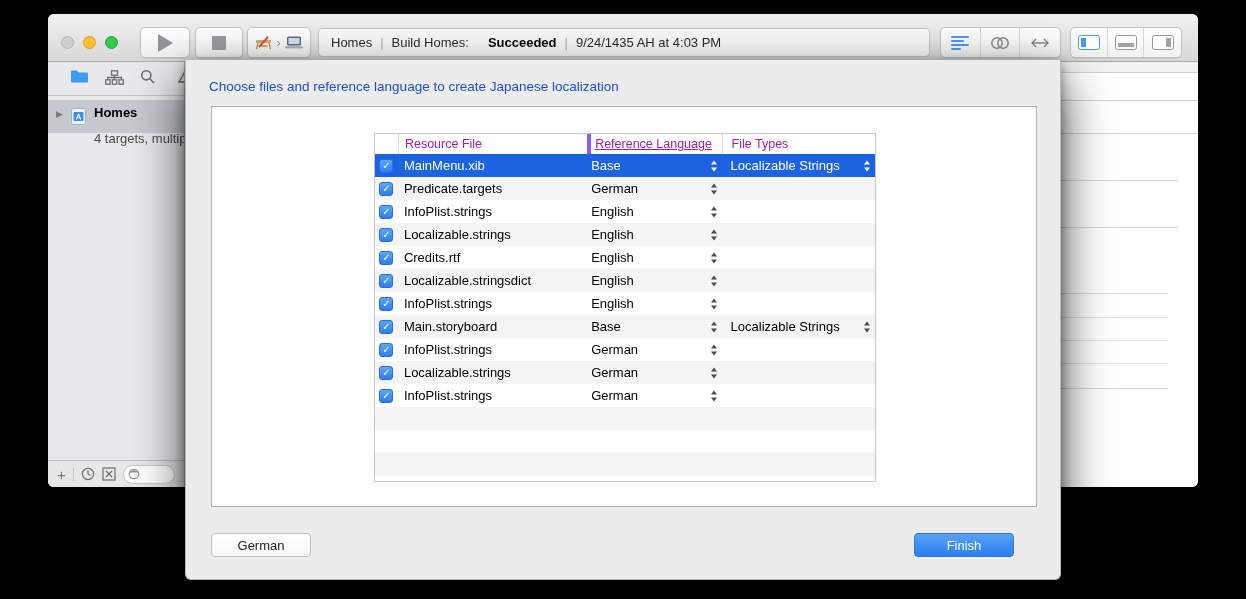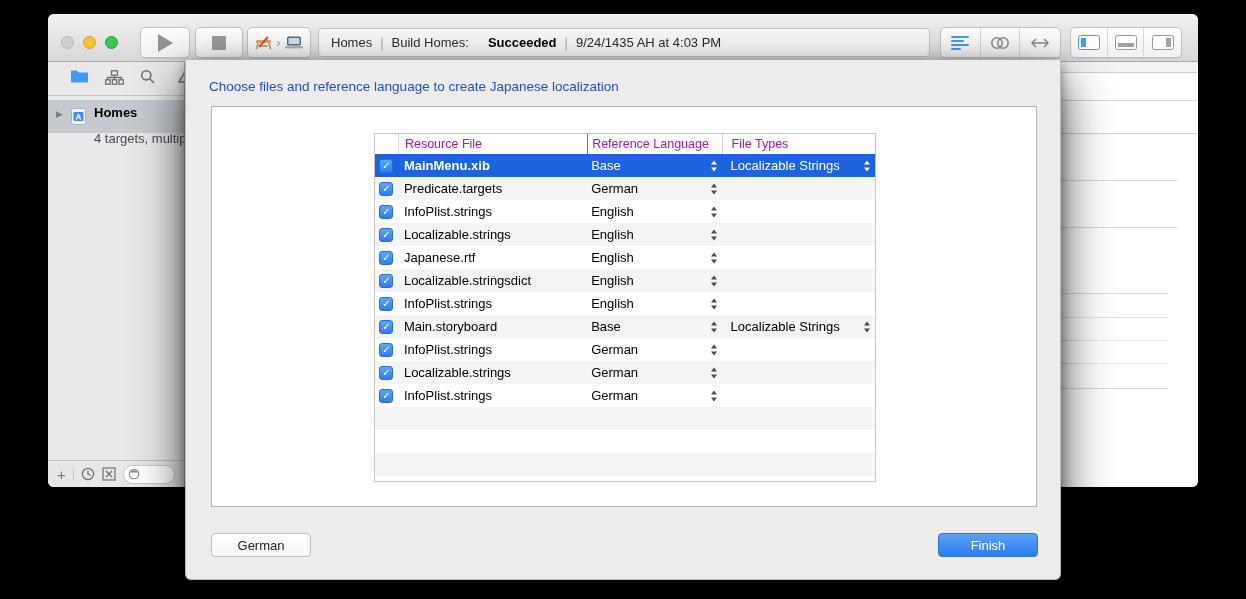--- a/index.html
+++ b/index.html
@@ -62,39 +62,39 @@
 
   
   .dialog{position:absolute;left:185px;top:60px;width:876px;height:520px;background:#ececec;border-radius:0 0 6px 6px;border:1px solid #b9b9b9;border-top:none;box-shadow:0 20px 50px rgba(0,0,0,.75),0 4px 12px rgba(0,0,0,.4);z-index:10;}
   .dlg-title{position:absolute;left:23px;top:19px;font-size:13.5px;color:#1d4ed8;}
   .dlg-panel{position:absolute;left:25px;top:46px;width:826px;height:401px;background:#fff;border:1px solid #b2b2b2;}
   .loc-table{position:absolute;left:188px;top:73px;width:502px;height:349px;background:#fff;border:1px solid #c6c6c6;overflow:hidden;font-size:13px;}
   .thead{height:20px;display:flex;align-items:center;font-size:12.5px;color:#a21caf;background:#fff;text-align:center;}
   .th{height:20px;display:flex;align-items:center;}
   .th.cb{width:23px;}
   .th.file{width:190px;padding-left:6px;border-left:1px solid #d8d8d8;}
-  .th.lang{width:135px;padding-left:4px;border-left:1px solid #8b5cf6;}
+  .th.lang{width:135px;padding-left:4px;border-left:4px solid #8b5cf6;text-decoration:underline;}
   .th.ft{width:154px;padding-left:9px;border-left:1px solid #d8d8d8;}
   .row{height:23px;display:flex;align-items:center;background:#fff;color:#000;}
   .row.alt{background:#f4f4f5;}
   .row.selected{background:#1b63e0;color:#fff;}
-  .row.selected .c-file{font-weight:700;}
+  .row.selected .c-file{font-weight:400;}
   .c-cb{width:23px;display:flex;align-items:center;justify-content:center;}
   .c-file{width:190px;padding-left:6px;white-space:nowrap;}
   .c-lang{width:135px;padding-left:4px;position:relative;white-space:nowrap;}
   .c-ft{width:154px;padding-left:9px;position:relative;white-space:nowrap;}
   .checkbox{width:14px;height:14px;border-radius:3px;background:linear-gradient(180deg,#5aa8f8,#2e7df0);border:1px solid #2a6fd4;color:#fff;font-size:10px;font-weight:bold;display:flex;align-items:center;justify-content:center;line-height:1;}
   .stepper{position:absolute;right:5px;top:50%;transform:translateY(-50%);display:flex;flex-direction:column;gap:3px;color:#4c4c4c;}
   .row.selected .stepper{color:#fff;}
   .stepper i{display:block;width:0;height:0;border-left:3.5px solid transparent;border-right:3.5px solid transparent;}
   .stepper i.up{border-bottom:4px solid currentColor;}
   .stepper i.dn{border-top:4px solid currentColor;}
   .btn{position:absolute;top:473px;width:100px;height:24px;border-radius:4px;font-size:13px;display:flex;align-items:center;justify-content:center;}
   .btn.cancel{left:25px;background:linear-gradient(180deg,#ffffff,#f7f7f7);border:1px solid #bfbfbf;color:#222;}
-  .btn.finish{left:752px;background:linear-gradient(180deg,#58a2f6,#2a7df0);border:1px solid #3179d8;color:#fff;}
+  .btn.finish{left:728px;background:linear-gradient(180deg,#58a2f6,#2a7df0);border:1px solid #3179d8;color:#fff;}
   svg{display:block;}
 </style>
 </head>
 <body>
 
 <div id="stage">
   <div class="window">
 
     <div class="toolbar">
       <div class="tl-group">
@@ -342,21 +342,21 @@
     </div>
     <div class="c-ft">
       <span></span>
       
     </div>
   </div>
           <div class="row">
     <div class="c-cb">
       <span class="checkbox">✓</span>
     </div>
-    <div class="c-file">Japanese.rtf</div>
+    <div class="c-file">Credits.rtf</div>
     <div class="c-lang">
       <span>English</span>
       <span class="stepper">
                 <i class="up"></i>
                 <i class="dn"></i>
               </span>
     </div>
     <div class="c-ft">
       <span></span>
       

